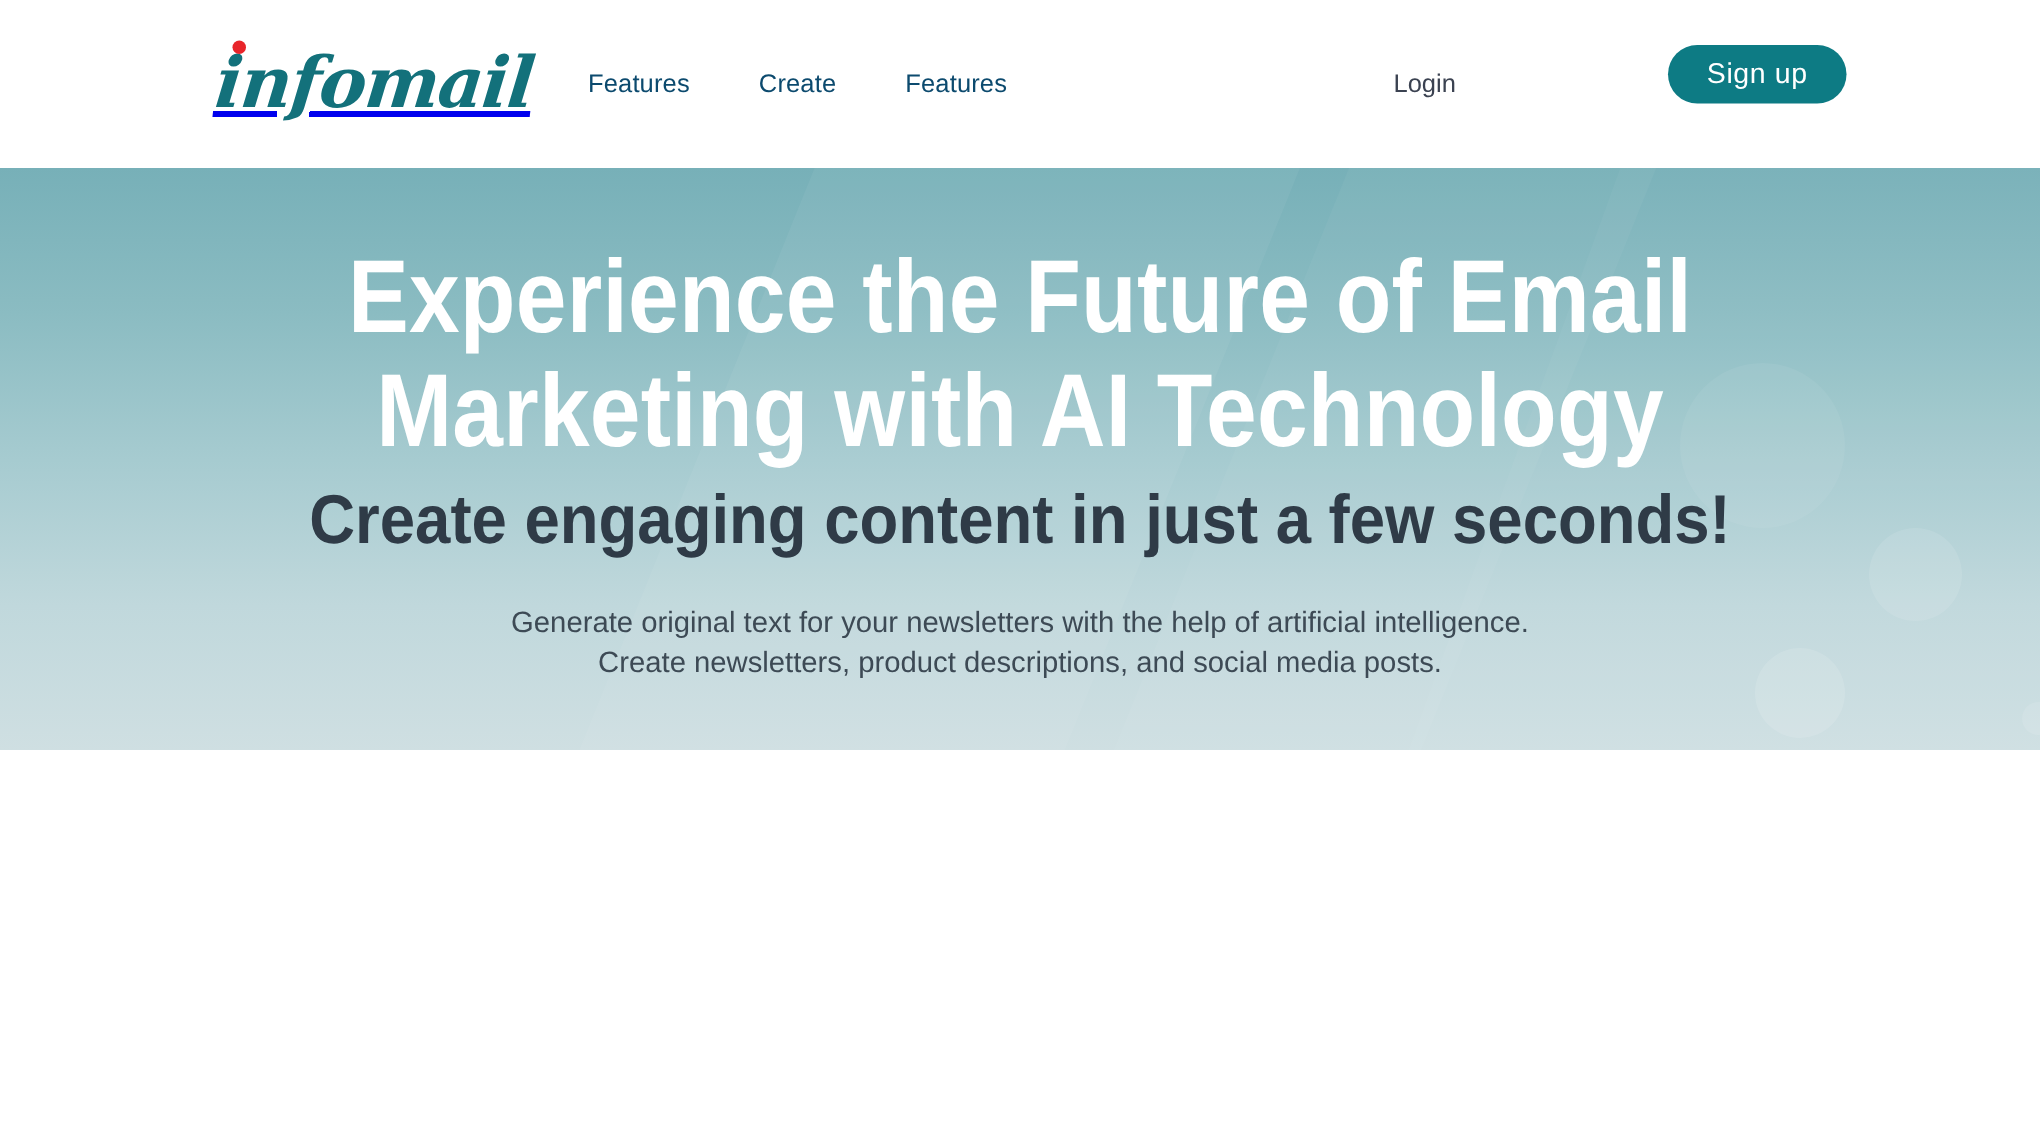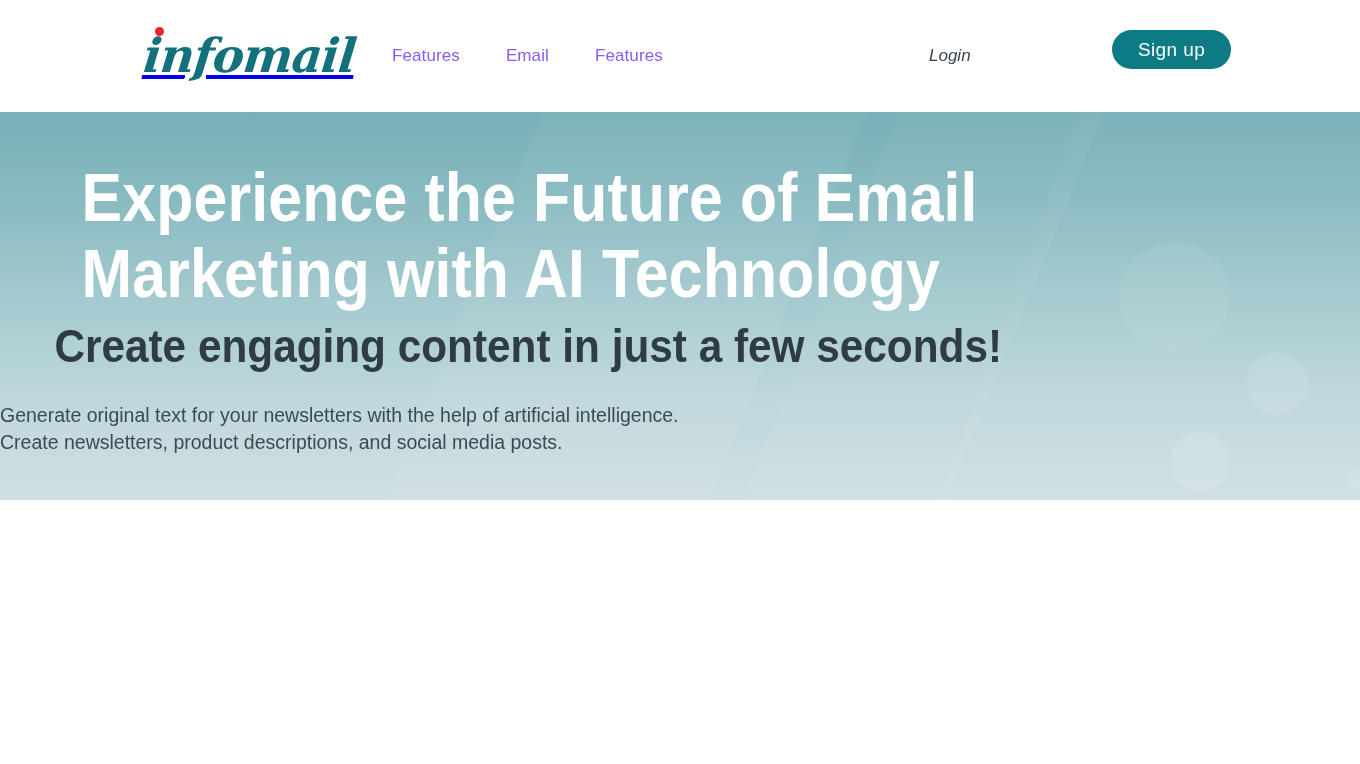--- a/index.html
+++ b/index.html
@@ -45,31 +45,30 @@
     border-radius: 50%;
     background: #e8252a;
   }
   .nav-links {
     position: absolute; left: 392px; top: 0;
     height: 112px;
     display: flex; align-items: center; gap: 46px;
   }
   .nav-link {
     font-size: 17px;
-    color: #8b5cf6;
+    color: #0c4a6e;
     text-decoration: none;
     letter-spacing: .1px;
   }
   .login-link {
     position: absolute; left: 929px; top: 0;
     height: 112px;
     display: flex; align-items: center;
     font-size: 17px; color: #3b4251;
     text-decoration: none;
-    font-style: italic;
   }
   .signup-btn {
     position: absolute; left: 1112px; top: 30px;
     width: 119px; height: 39px;
     border-radius: 26px;
     background: #0d7b84;
     color: #ffffff;
     border: none;
     font-family: "Liberation Sans", sans-serif;
     font-size: 19px;
@@ -121,20 +120,21 @@
   .circle-1 { width: 62px;  height: 62px;  left: 1246px; top: 240px; }
   .circle-2 { width: 60px;  height: 60px;  left: 1170px; top: 320px;
               background: rgba(255,255,255,0.12); }
   .circle-3 { width: 22px;  height: 22px;  left: 1348px; top: 356px; }
   .circle-4 { width: 110px; height: 110px; left: 1120px; top: 130px;
               background: rgba(255,255,255,0.06); }
 
   .hero-inner {
     position: relative;
     width: 1360px; height: 389px;
+    text-align: center;
   }
   .hero-title {
     position: absolute; top: 48px; left: 0; width: 1360px;
     font-family: "Liberation Sans Narrow", "Liberation Sans", sans-serif;
     font-weight: 700;
     font-size: 69px;
     line-height: 76px;
     color: #ffffff;
     letter-spacing: .2px;
     transform: scaleX(0.88);
@@ -170,21 +170,21 @@
 
   <div class="header">
 
     <a class="logo" href="#">
       <span class="logo-text">infomail</span>
       <span class="logo-dot"></span>
     </a>
 
     <nav class="nav-links">
       <a class="nav-link" href="#">Features</a>
-      <a class="nav-link" href="#">Email</a>
+      <a class="nav-link" href="#">Create</a>
       <a class="nav-link" href="#">Features</a>
     </nav>
 
     <a class="login-link" href="#">Login</a>
 
     <button class="signup-btn">Sign up</button>
   </div>
 
   <section class="hero">
     <div class="swoosh swoosh-a"></div>

